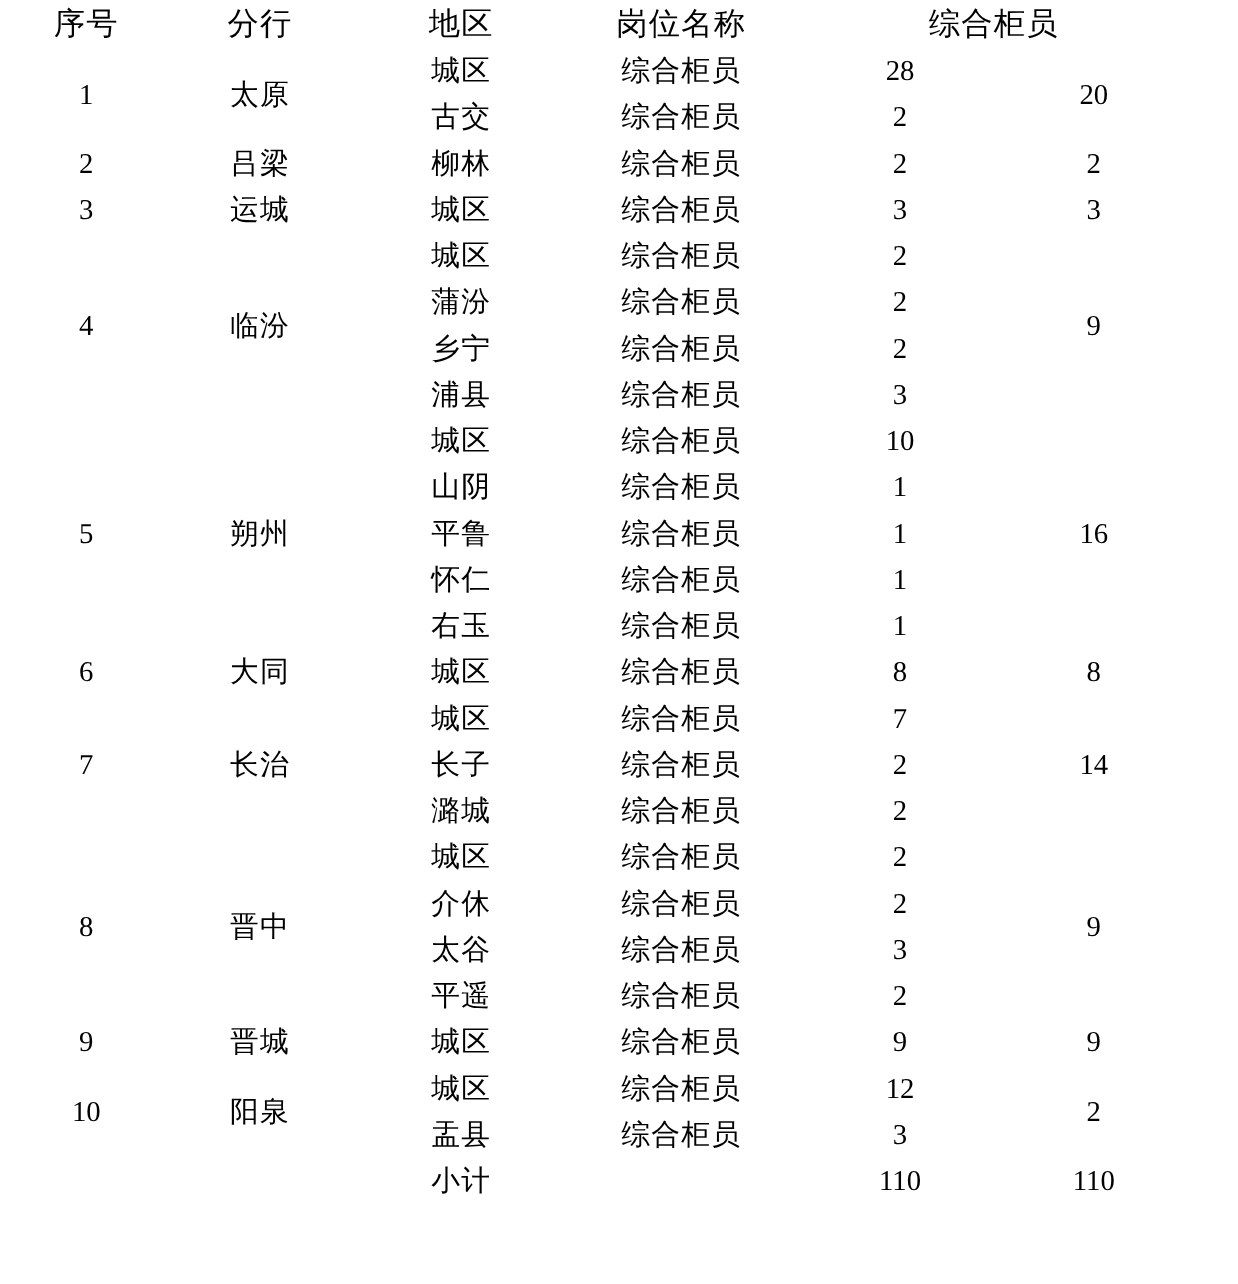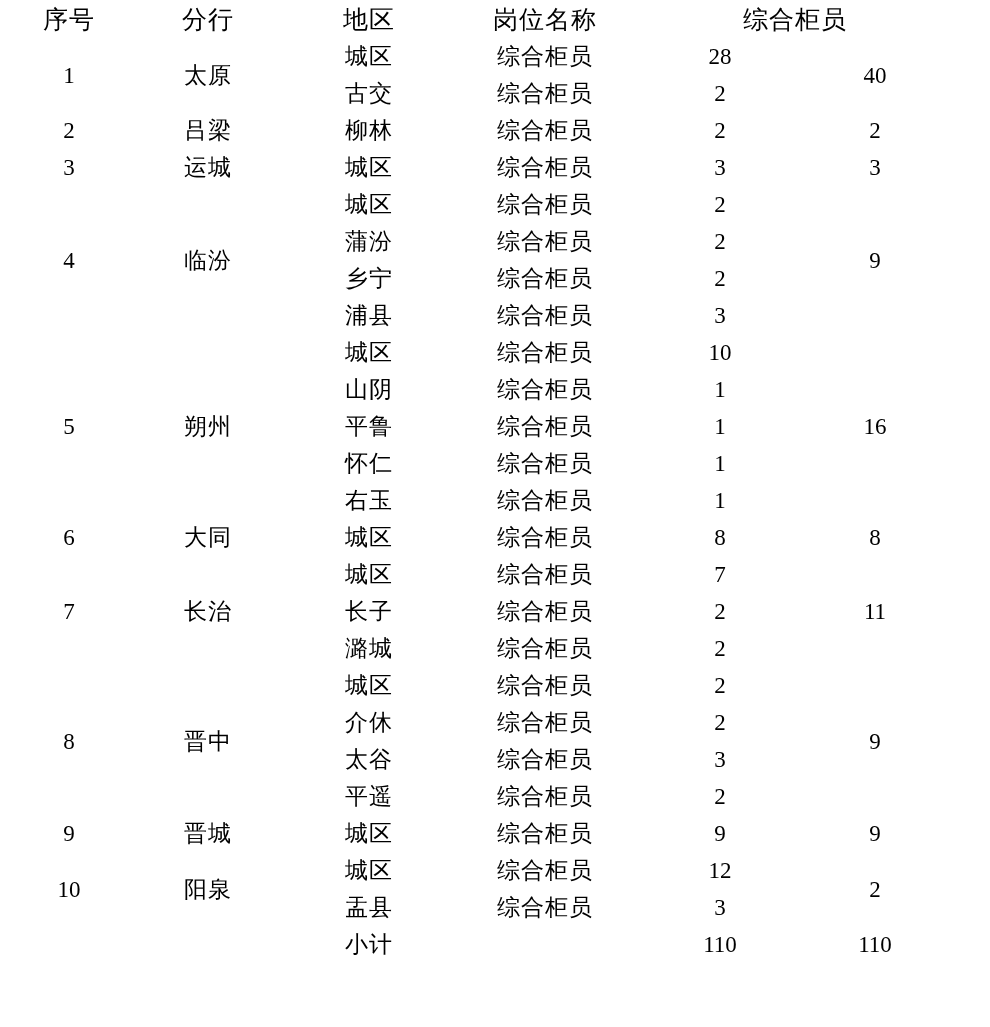--- a/index.html
+++ b/index.html
@@ -82,21 +82,21 @@
         <th colspan="2">综合柜员</th>
       </tr>
     </thead>
     <tbody id="table-body">
         <tr>
           <td class="seq" rowspan="2">1</td>
           <td class="branch" rowspan="2">太原</td>
           <td class="area">城区</td>
           <td class="post">综合柜员</td>
           <td class="num">28</td>
-          <td class="total" rowspan="2">40</td>
+          <td class="total" rowspan="2">20</td>
         </tr>
         <tr>
           <td class="area">古交</td>
           <td class="post">综合柜员</td>
           <td class="num">2</td>
         </tr>
         <tr>
           <td class="seq">2</td>
           <td class="branch">吕梁</td>
           <td class="area">柳林</td>
@@ -170,21 +170,21 @@
           <td class="post">综合柜员</td>
           <td class="num">8</td>
           <td class="total">8</td>
         </tr>
         <tr>
           <td class="seq" rowspan="3">7</td>
           <td class="branch" rowspan="3">长治</td>
           <td class="area">城区</td>
           <td class="post">综合柜员</td>
           <td class="num">7</td>
-          <td class="total" rowspan="3">11</td>
+          <td class="total" rowspan="3">14</td>
         </tr>
         <tr>
           <td class="area">长子</td>
           <td class="post">综合柜员</td>
           <td class="num">2</td>
         </tr>
         <tr>
           <td class="area">潞城</td>
           <td class="post">综合柜员</td>
           <td class="num">2</td>

